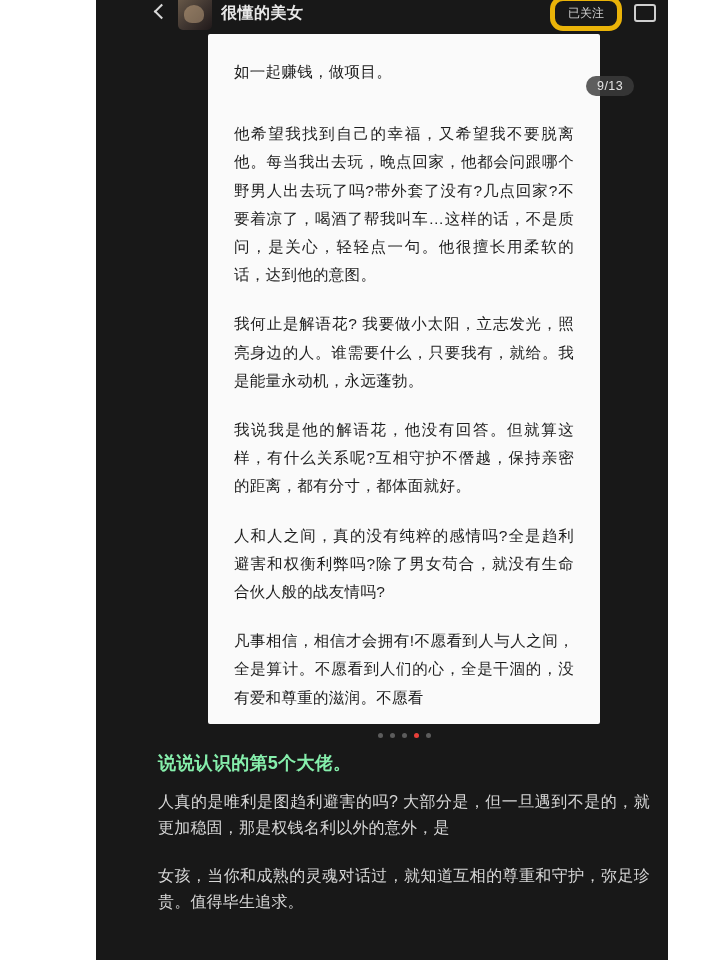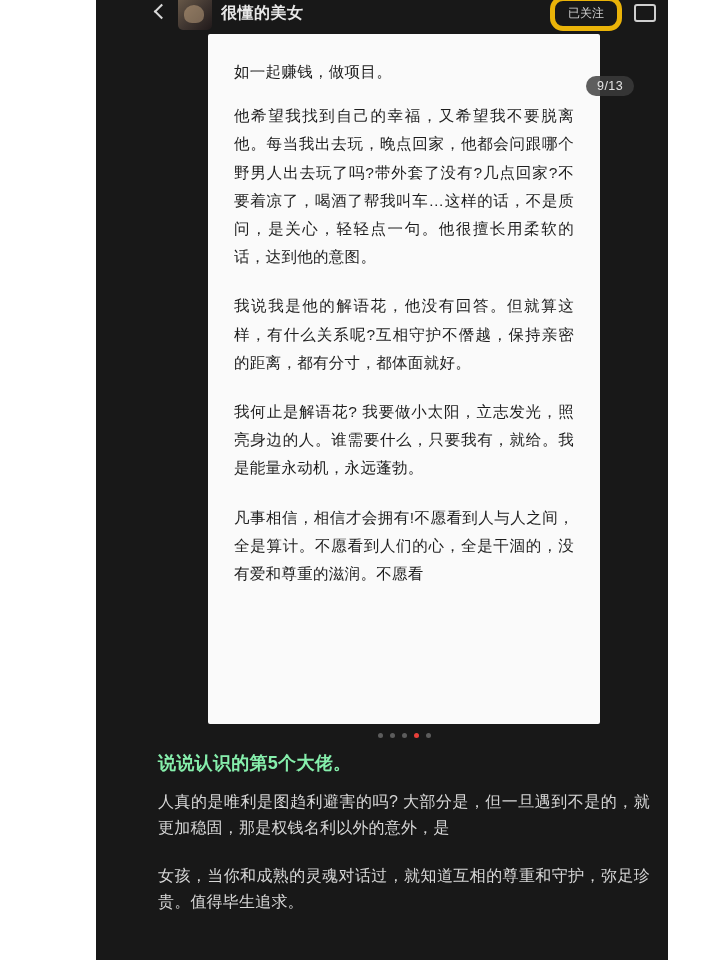--- a/index.html
+++ b/index.html
@@ -137,21 +137,21 @@
     overflow: hidden;
   }
   .card p {
     margin: 0 0 21px 0;
     color: #1d1d1d;
     font-size: 15.5px;
     line-height: 1.82;
     letter-spacing: 0.3px;
     text-align: justify;
   }
-  .card p.first { margin-bottom: 16px; }
+  .card p.first { margin-bottom: 34px; }
 
   .pager {
     position: absolute;
     right: 34px;
     top: 50px;
     background: rgba(60,60,60,0.82);
     color: #e3e3e3;
     font-size: 12.5px;
     border-radius: 11px;
     padding: 3px 11px;
@@ -211,22 +211,23 @@
       <div class="topbar-right">
         <div class="follow-pill">已关注</div>
         <div class="share-icon"></div>
       </div>
     </div>
 
     <div class="card-wrap">
       <div class="card">
         <p class="first">如一起赚钱，做项目。</p>
         <p>他希望我找到自己的幸福，又希望我不要脱离他。每当我出去玩，晚点回家，他都会问跟哪个野男人出去玩了吗?带外套了没有?几点回家?不要着凉了，喝酒了帮我叫车…这样的话，不是质问，是关心，轻轻点一句。他很擅长用柔软的话，达到他的意图。</p>
+        <p>我何止是解语花? 我要做小太阳，立志发光，照亮身边的人。谁需要什么，只要我有，就给。我是能量永动机，永远蓬勃。</p>
         <p>我说我是他的解语花，他没有回答。但就算这样，有什么关系呢?互相守护不僭越，保持亲密的距离，都有分寸，都体面就好。</p>
-        <p>我何止是解语花? 我要做小太阳，立志发光，照亮身边的人。谁需要什么，只要我有，就给。我是能量永动机，永远蓬勃。</p>
+        <p>人和人之间，真的没有纯粹的感情吗?全是趋利避害和权衡利弊吗?除了男女苟合，就没有生命合伙人般的战友情吗?</p>
         <p>凡事相信，相信才会拥有!不愿看到人与人之间，全是算计。不愿看到人们的心，全是干涸的，没有爱和尊重的滋润。不愿看</p>
       </div>
       <div class="pager">9/13</div>
     </div>
 
     <div class="dots">
       <span class="dot"></span>
       <span class="dot"></span>
       <span class="dot"></span>
       <span class="dot active"></span>

